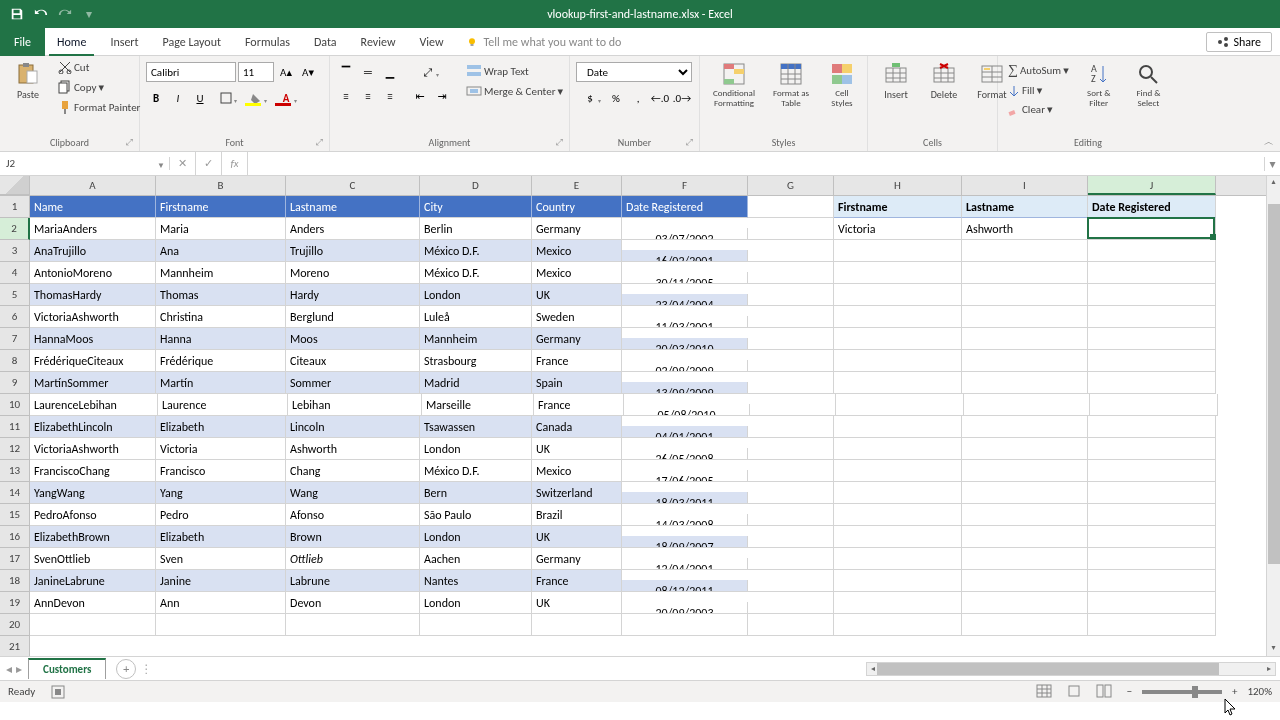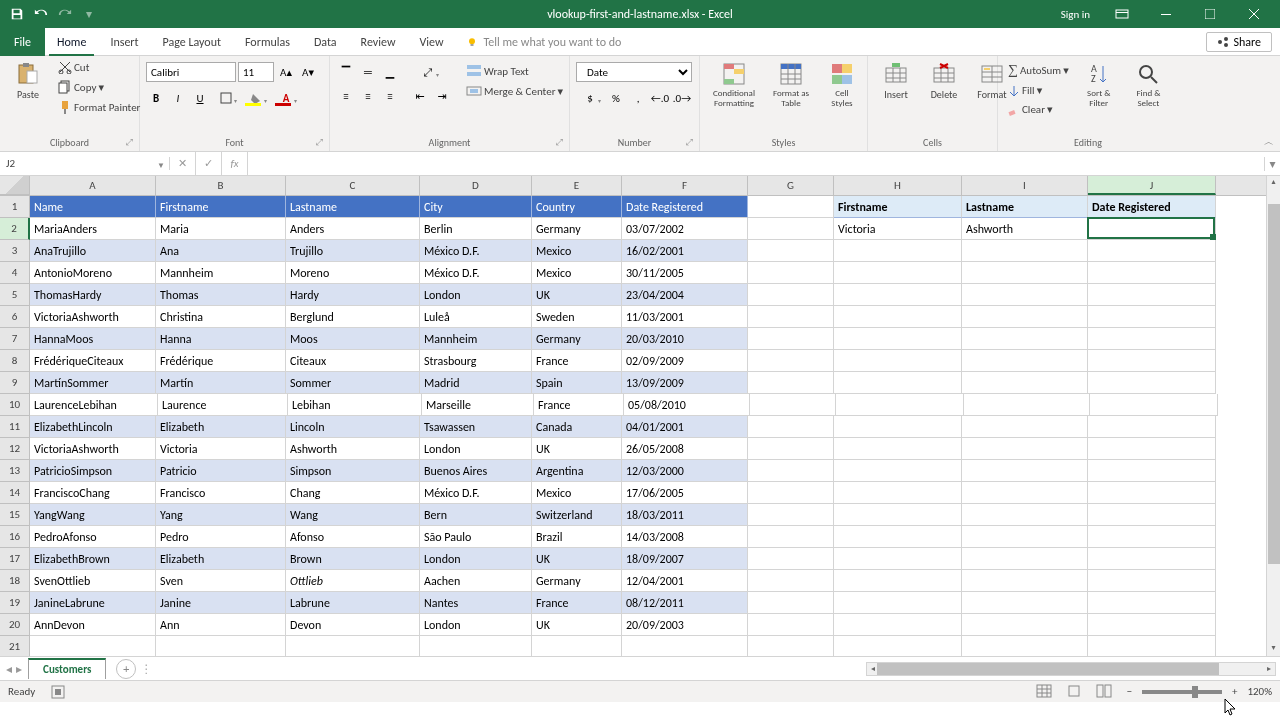--- a/index.html
+++ b/index.html
@@ -58,21 +58,21 @@
 .col-h.active { background: #d6eed8; border-bottom: 2px solid #217346; }
 
 .grid-body { display: flex; flex: 1; overflow: hidden; }
 .row-headers { width: 30px; background: #e6e6e6; }
 .row-h { height: 22px; border-bottom: 1px solid #c0c0c0; border-right: 1px solid #c0c0c0; text-align: center; font-size: 11px; color: #444; line-height: 22px; }
 .row-h.active { background: #d6eed8; border-right: 2px solid #217346; }
 
 .cells { flex: 1; position: relative; }
 .cell-row { display: flex; height: 22px; }
 .cell { border-right: 1px solid #d4d4d4; border-bottom: 1px solid #d4d4d4; padding: 0 4px; font-size: 12px; color: #000; line-height: 22px; overflow: hidden; white-space: nowrap; font-family: Calibri, sans-serif; }
-.cell.r { text-align: left; }
+.cell.r { text-align: center; margin-top: 10px; }
 .cell.hdr { background: #4472C4; color: #fff; border-right: 1px solid #9fb5de; font-weight: normal; }
 .cell.stripe { background: #d9e1f2; }
 .selected-cell { position: absolute; border: 2px solid #217346; pointer-events: none; }
 .selected-cell::after { content: ''; position: absolute; right: -3px; bottom: -3px; width: 6px; height: 6px; background: #217346; }
 
 .vscroll { position: absolute; right: 0; top: 0; bottom: 0; width: 14px; background: #f0f0f0; border-left: 1px solid #d4d4d4; }
 .vscroll-thumb { width: 12px; background: #c1c1c1; margin: 14px auto 0; height: 360px; border-radius: 0; }
 .vscroll-btn { height: 14px; text-align: center; font-size: 8px; color: #666; cursor: pointer; }
 
 .sheet-tabs { display: flex; align-items: center; height: 24px; border-top: 1px solid #d4d4d4; background: #fff; }
@@ -109,44 +109,20 @@
         </svg>
       </span>
     <span class="qat-icon" style="opacity:.5">
         <svg width="14" height="14" viewBox="0 0 16 16">
           <path fill="#fff" d="M8 3c3 0 5 2 5 2l2-2v5h-5l2-2s-2-2-4-2c-3 0-5 2-5 5H1c0-4 3-6 7-6z"></path>
         </svg>
       </span>
     <span class="qat-icon" style="opacity:.5">▾</span>
   </div>
   <div class="title">vlookup-first-and-lastname.xlsx - Excel</div>
-  <div class="window-controls">
-    <span style="font-size:11px;margin-right:6px">Sign in</span>
-    <span class="win-btn">
-        <svg width="14" height="14">
-          <rect x="1" y="3" width="12" height="8" fill="none" stroke="#fff"></rect>
-          <rect x="1" y="5" width="12" height="1" fill="#fff"></rect>
-        </svg>
-      </span>
-    <span class="win-btn">
-        <svg width="10" height="10">
-          <rect x="0" y="5" width="10" height="1" fill="#fff"></rect>
-        </svg>
-      </span>
-    <span class="win-btn">
-        <svg width="10" height="10">
-          <rect x="0" y="0" width="10" height="10" fill="none" stroke="#fff"></rect>
-        </svg>
-      </span>
-    <span class="win-btn">
-        <svg width="10" height="10">
-          <path stroke="#fff" d="M0 0l10 10M10 0L0 10"></path>
-        </svg>
-      </span>
-  </div>
 </div>
 
 <div class="ribbon-tabs">
   <div class="ribbon-tab file">File</div>
   <div class="ribbon-tab active">Home</div>
   <div class="ribbon-tab">Insert</div>
   <div class="ribbon-tab">Page Layout</div>
   <div class="ribbon-tab">Formulas</div>
   <div class="ribbon-tab">Data</div>
   <div class="ribbon-tab">Review</div>
@@ -566,32 +542,20 @@
           <div class="cell" style="width: 126px;"></div>
           <div class="cell" style="width: 128px;"></div>
         </div>
         <div class="cell-row">
           <div class="cell" style="width: 126px;">VictoriaAshworth</div>
           <div class="cell" style="width: 130px;">Victoria</div>
           <div class="cell" style="width: 134px;">Ashworth</div>
           <div class="cell" style="width: 112px;">London</div>
           <div class="cell" style="width: 90px;">UK</div>
           <div class="cell r" style="width: 126px;">26/05/2008</div>
-          <div class="cell" style="width: 86px;"></div>
-          <div class="cell" style="width: 128px;"></div>
-          <div class="cell" style="width: 126px;"></div>
-          <div class="cell" style="width: 128px;"></div>
-        </div>
-        <div class="cell-row">
-          <div class="cell stripe" style="width: 126px;">PatricioSimpson</div>
-          <div class="cell stripe" style="width: 130px;">Patricio</div>
-          <div class="cell stripe" style="width: 134px;">Simpson</div>
-          <div class="cell stripe" style="width: 112px;">Buenos Aires</div>
-          <div class="cell stripe" style="width: 90px;">Argentina</div>
-          <div class="cell r stripe" style="width: 126px;">12/03/2000</div>
           <div class="cell" style="width: 86px;"></div>
           <div class="cell" style="width: 128px;"></div>
           <div class="cell" style="width: 126px;"></div>
           <div class="cell" style="width: 128px;"></div>
         </div>
         <div class="cell-row">
           <div class="cell" style="width: 126px;">FranciscoChang</div>
           <div class="cell" style="width: 130px;">Francisco</div>
           <div class="cell" style="width: 134px;">Chang</div>
           <div class="cell" style="width: 112px;">México D.F.</div>

